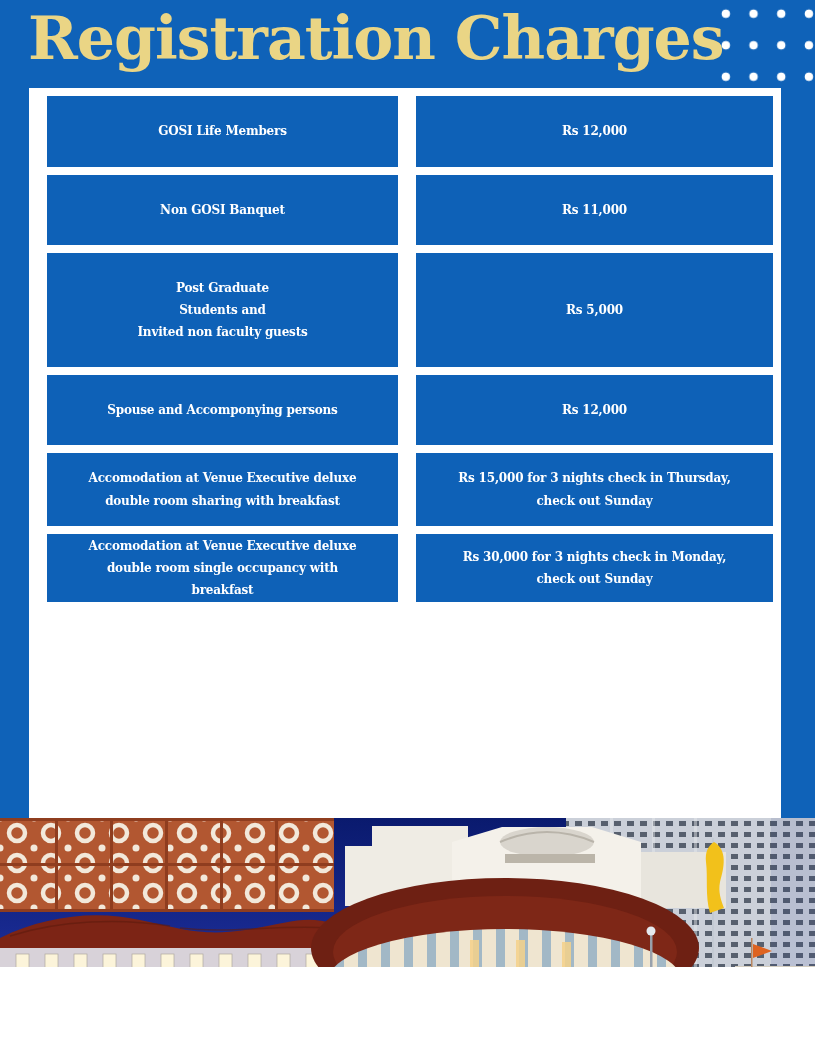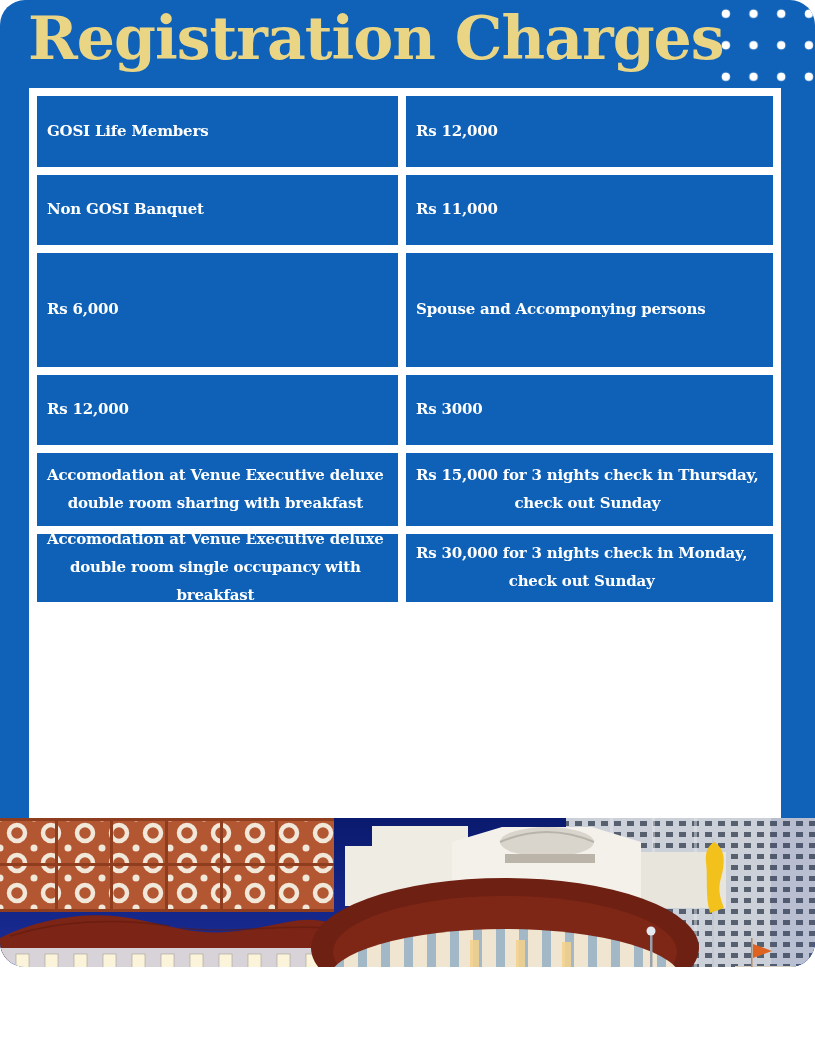--- a/index.html
+++ b/index.html
@@ -2,21 +2,20 @@
 <html style="--background-blue: #0F62B8; --cell-blue: #0E61B7; --border-white: #FFFFFF; --title-gold: #EAD585; --text-white: #FFFFFF;"><head>
 <meta charset="utf-8">
 <style>
   html,body{margin:0;padding:0;}
   .page{
     position:relative;
     width:815px;height:967px;
     background:var(--background-blue,#0F62B8);
     overflow:hidden;
     font-family:"DejaVu Serif",serif;
-    border-radius:25px;
   }
   .title{
     position:absolute;left:28px;top:8px;margin:0;
     font-family:"DejaVu Serif",serif;
     font-weight:bold;
     font-size:60px;line-height:1;
     letter-spacing:-1px;
     color:var(--title-gold,#EAD585);
     white-space:nowrap;
   }
@@ -32,28 +31,29 @@
     background:var(--border-white,#fff);
     padding:8px;
     display:grid;
     grid-template-columns:361px 367px;
     grid-template-rows:71px 70px 114px 70px 73px 68px 96px 106px;
     gap:8px;
   }
   .cell{
     background:var(--cell-blue,#0F62B8);
     color:var(--text-white,#fff);
-    display:flex;align-items:center;justify-content:flex-start;
+    display:flex;align-items:center;justify-content:center;
     text-align:center;
     font-weight:bold;
-    font-size:15px;
+    font-size:12px;
     line-height:1.85;
     letter-spacing:-0.2px;
     padding:0 10px;
     white-space:pre-line;
+    margin-left:10px;
   }
   .photo{
     position:absolute;left:0;top:818px;width:815px;height:234px;
     display:block;
   }
 </style>
 </head>
 <body>
 
 <div class="page">
@@ -62,27 +62,29 @@
 
   <div class="dot-grid"></div>
 
   <div class="fee-table">
     <div class="cell"><span>GOSI Life Members</span></div>
     <div class="cell"><span>Rs 12,000</span></div>
 
     <div class="cell"><span>Non GOSI Banquet</span></div>
     <div class="cell"><span>Rs 11,000</span></div>
 
-    <div class="cell"><span>Rs 6,000</span></div>
+    <div class="cell"><span>Post Graduate
+Students and
+Invited non faculty guests</span></div>
+    <div class="cell"><span>Rs 5,000</span></div>
 
 
     <div class="cell"><span>Spouse and Accomponying persons</span></div>
     <div class="cell"><span>Rs 12,000</span></div>
 
-    <div class="cell"><span>Rs 3000</span></div>
 
     <div class="cell"><span>Accomodation at Venue Executive deluxe
 double room sharing with breakfast</span></div>
     <div class="cell"><span>Rs 15,000 for 3 nights check in Thursday,
 check out Sunday</span></div>
 
     <div class="cell"><span>Accomodation at Venue Executive deluxe
 double room single occupancy with
 breakfast</span></div>
     <div class="cell"><span>Rs 30,000 for 3 nights check in Monday,

